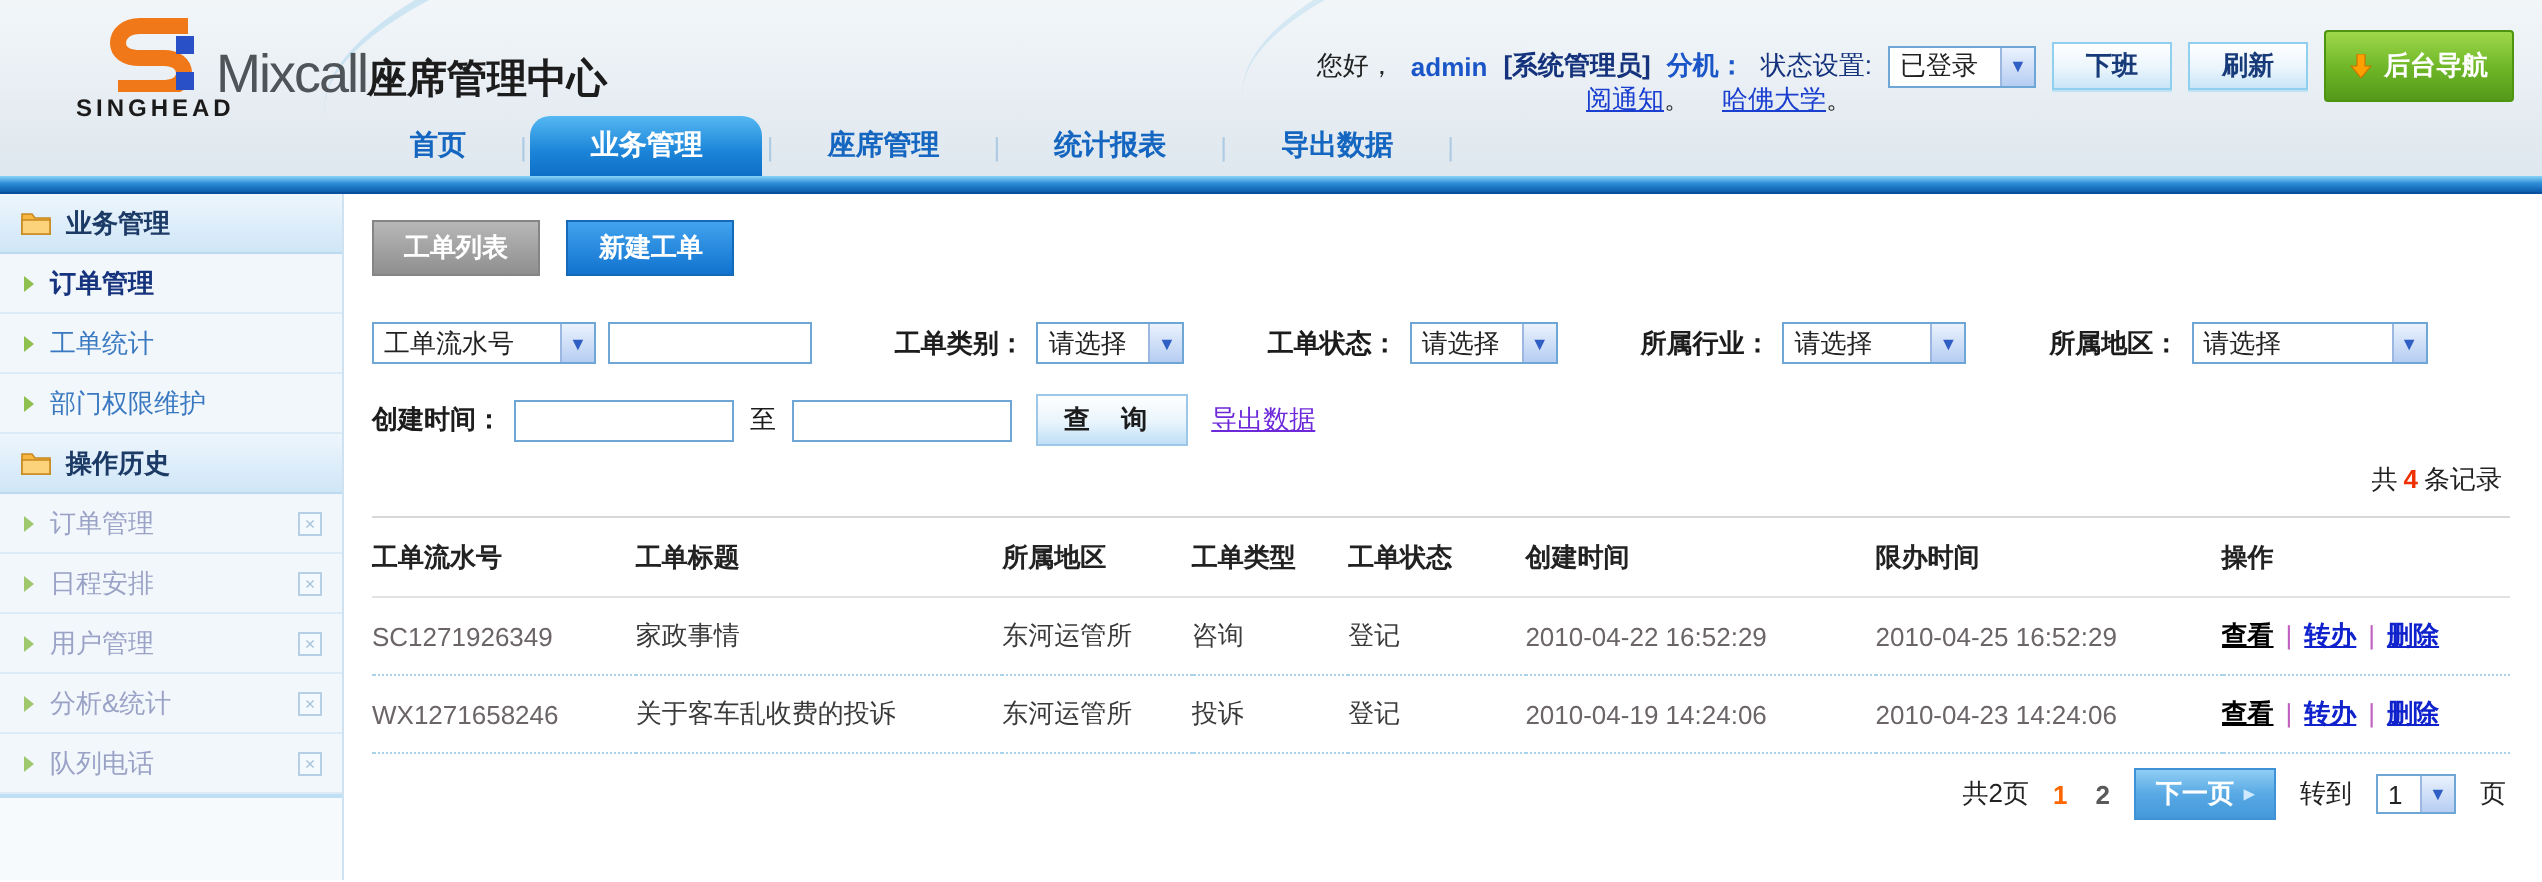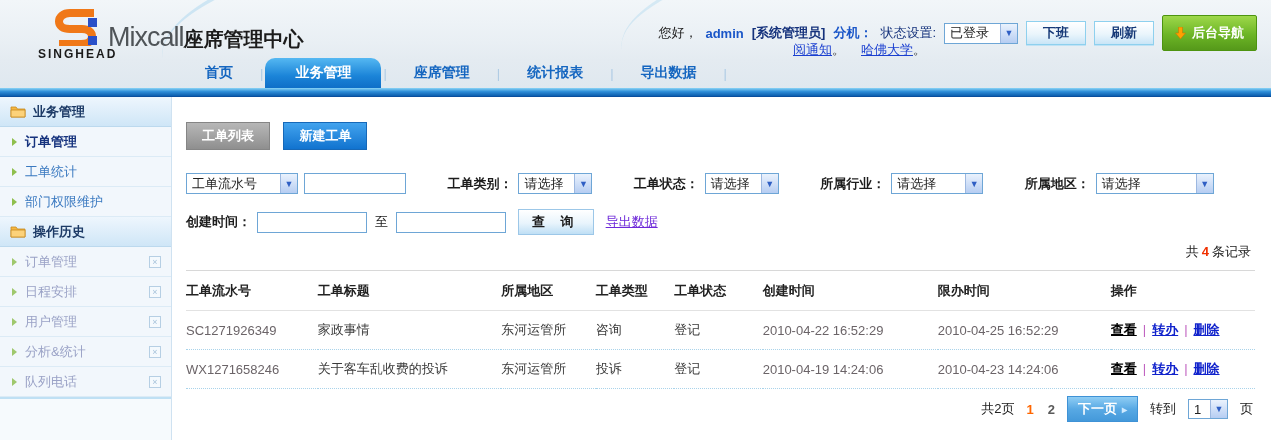--- a/index.html
+++ b/index.html
@@ -61,21 +61,21 @@
   .sb-item.active span.lbl { font-weight:bold; color:#16337e; }
   .sb-item.hist { color:#9aa2c6; }
   .sb-item.hist .bullet { border-left-color:#9fc86d; }
   .sb-close { position:absolute; right:10px; width:12px; height:12px; border:1px solid #b6cfe4; color:#a7c3da;
     font-size:9px; line-height:10px; text-align:center; cursor:pointer; background:#f4f9fd; }
   .sb-end { flex:1; border-top:2px solid #bfe0f4; background:#f6fafd; }
 
   
   .main { flex:1; background:#fff; padding:13px 16px 0 14px; position:relative; }
   .btn-grey { padding:4px 15px; font-size:13px; font-weight:bold; color:#fff;
-    background:linear-gradient(180deg,#b7b7b7 0%,#8f8f8f 100%); border:1px solid #858585; cursor:pointer;margin-top:12px; }
+    background:linear-gradient(180deg,#b7b7b7 0%,#8f8f8f 100%); border:1px solid #858585; cursor:pointer; }
   .btn-blue { padding:4px 15px; font-size:13px; font-weight:bold; color:#fff; margin-left:9px;
     background:linear-gradient(180deg,#42a3ee 0%,#1173cf 100%); border:1px solid #1668b8; cursor:pointer; }
 
   .filter-row1 { display:flex; align-items:center; margin-top:23px; font-size:13px; color:#1c1c1c; }
   .filter-row1 .lbl, .filter-row2 .lbl { font-weight:bold; white-space:nowrap; }
   .txt-input { height:21px; border:1px solid #6ea6d6; width:102px; font-size:13px; padding:0 3px; background:#fff; }
   .gap { flex:1; }
 
   .filter-row2 { display:flex; align-items:center; margin-top:15px; font-size:13px; color:#1c1c1c; }
   .btn-query { margin-left:12px; padding:3px 13px; font-size:13px; font-weight:bold; color:#1c1c1c;

